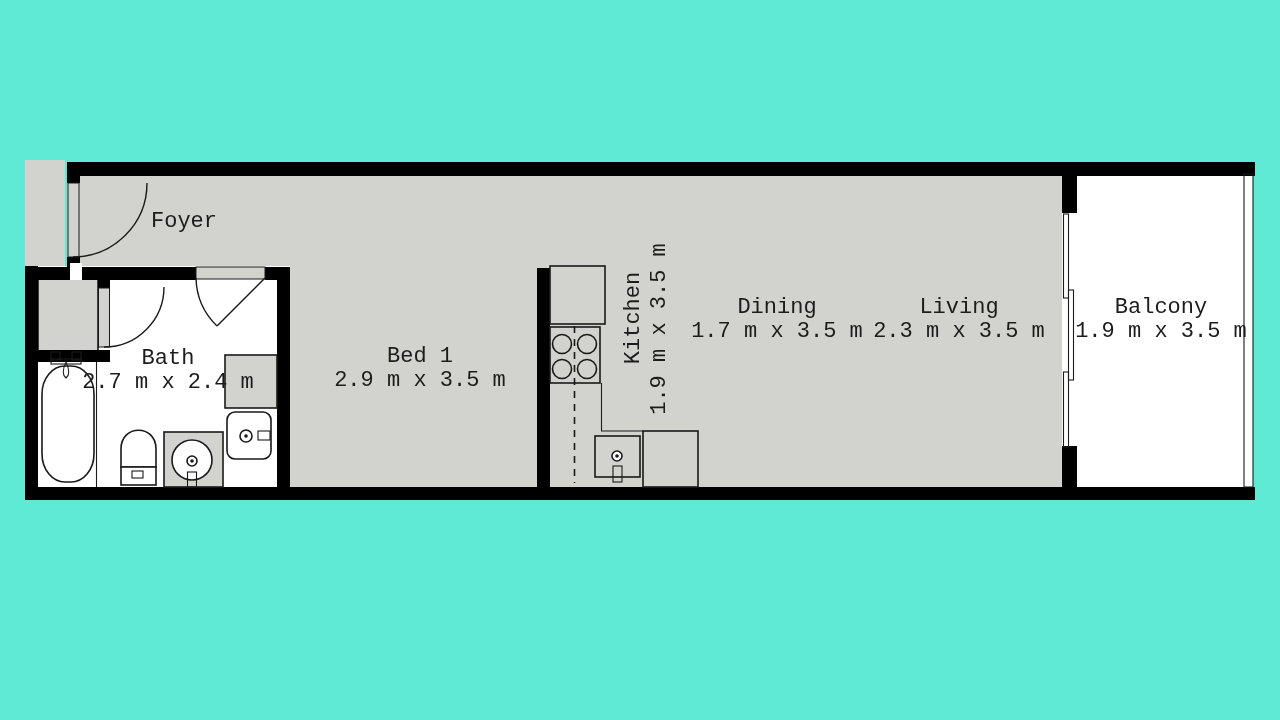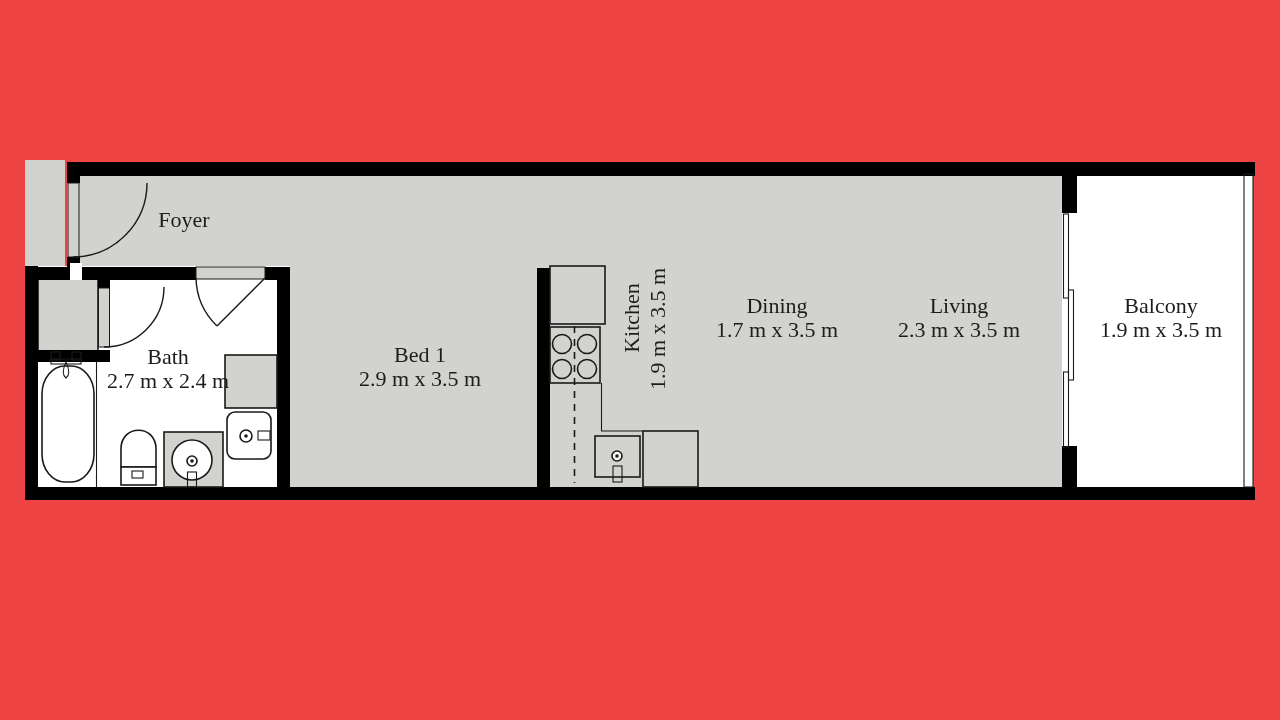--- a/index.html
+++ b/index.html
@@ -1,17 +1,17 @@
 <!DOCTYPE html>
 <html><head>
 <meta charset="utf-8">
 <style>
   html,body{margin:0;padding:0;background:#ffffff;}
-  .stage{position:relative;width:1280px;height:720px;background:#ef4444;overflow:hidden;
-         font-family:Liberation Serif, serif;}
+  .stage{position:relative;width:1280px;height:720px;background:#5eead4;overflow:hidden;
+         font-family:Liberation Mono, monospace;}
   svg{position:absolute;left:0;top:0;}
   .wall{fill:#000000;}
   .floor{fill:#d2d2ce;}
   .white{fill:#ffffff;}
   .fx{fill:#ffffff;stroke:#1a1a1a;stroke-width:1.6;}
   .fxg{fill:#d2d2ce;stroke:#1a1a1a;stroke-width:1.6;}
   .fxg1{fill:#d2d2ce;stroke:#1a1a1a;stroke-width:1;}
   .ln{stroke:#1a1a1a;stroke-width:1.6;fill:none;}
   .thin{stroke:#1a1a1a;stroke-width:1.1;fill:none;}
   .arc{stroke:#1a1a1a;stroke-width:1.4;fill:none;}

